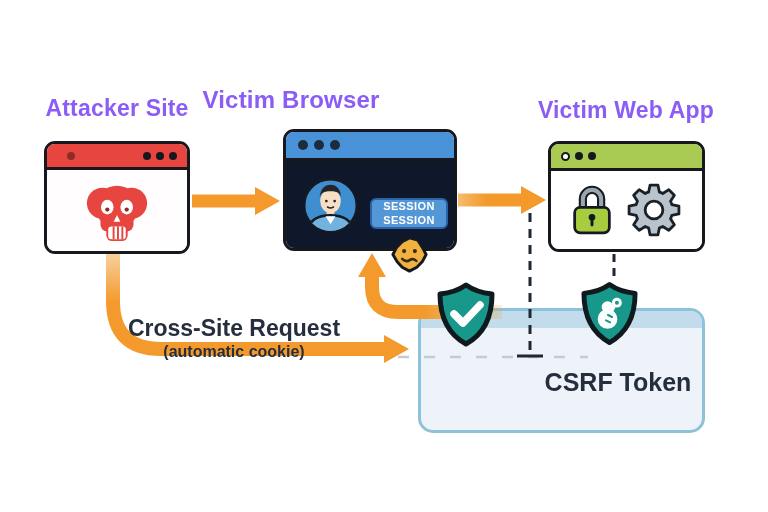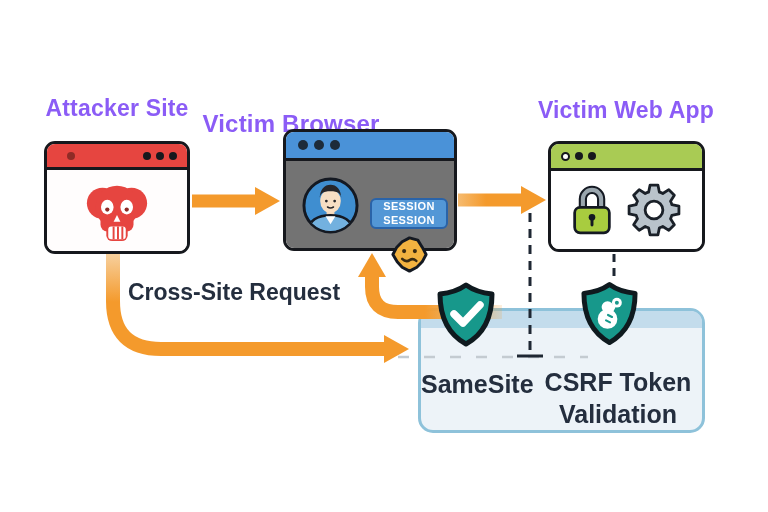--- a/index.html
+++ b/index.html
@@ -1,32 +1,32 @@
 <!DOCTYPE html>
 <html><head>
 <meta charset="utf-8">
 <style>
   html,body{margin:0;padding:0;}
   body{width:768px;height:512px;background:#ffffff;overflow:hidden;position:relative;
        font-family:"Liberation Sans","DejaVu Sans",sans-serif;color:#232d3c;}
-  .abs{position:absolute;}
+  .abs{position:absolute;margin-top:36px;}
   .node-title{position:absolute;font-size:23px;font-weight:700;text-align:center;color:#8b5cf6;letter-spacing:.2px;z-index:4;}
   
   .window{position:absolute;background:#fff;border:3px solid #16181d;border-radius:11px;z-index:4;box-sizing:border-box;}
   .titlebar{position:absolute;left:0;top:0;right:0;border-bottom:3px solid #16181d;border-radius:8px 8px 0 0;display:flex;align-items:center;}
   .dot{border-radius:50%;display:inline-block;flex:0 0 auto;}
   .win-body{position:absolute;left:0;right:0;bottom:0;}
   
   #win-attacker{left:44px;top:141px;width:146px;height:113px;}
   #bar-attacker{height:23px;background:#e64540;}
   #win-attacker .win-body{top:26px;background:#fffdfd;border-radius:0 0 8px 8px;display:flex;align-items:center;justify-content:center;}
   
   #win-victim{left:283px;top:129px;width:174px;height:122px;}
   #bar-victim{height:26px;background:#4a92d8;}
-  #win-victim .win-body{top:29px;background:#737373;border-radius:0 0 8px 8px;}
+  #win-victim .win-body{top:29px;background:#0f172a;border-radius:0 0 8px 8px;}
   
   #win-target{left:548px;top:141px;width:157px;height:111px;}
   #bar-target{height:24px;background:#a9cb54;}
   #win-target .win-body{top:27px;background:#fff;border-radius:0 0 8px 8px;display:flex;align-items:center;justify-content:center;gap:13px;}
   
   .badge{position:absolute;left:84px;top:37px;width:78px;height:31px;background:#5397d6;border:2px solid #2a63a8;
          border-radius:6px;color:#fff;font-weight:700;font-size:11px;line-height:1.2;letter-spacing:.4px;
          display:flex;flex-direction:column;align-items:center;justify-content:center;box-sizing:border-box;}
   
   .panel{position:absolute;left:418px;top:308px;width:287px;height:125px;background:#edf3f8;
@@ -91,21 +91,21 @@
 
   <g>
     <line x1="530" y1="213" x2="530" y2="351" stroke="#1e2733" stroke-width="3" stroke-dasharray="9 7"></line>
     <line x1="517" y1="356" x2="543" y2="356" stroke="#1e2733" stroke-width="3"></line>
   </g>
 
   <line x1="614" y1="254" x2="614" y2="281" stroke="#1e2733" stroke-width="3" stroke-dasharray="8 6"></line>
 </svg>
 
 <div class="node-title" style="left:27px;top:95px;width:180px;">Attacker Site</div>
-<div class="node-title" style="left:201px;top:86px;width:180px;font-size:24px;margin-top:24px;">Victim Browser</div>
+<div class="node-title" style="left:201px;top:86px;width:180px;font-size:24px;">Victim Browser</div>
 <div class="node-title" style="left:536px;top:97px;width:180px;">Victim Web App</div>
 
 <div class="window" id="win-attacker">
   <div class="titlebar" id="bar-attacker">
     <span class="dot" style="width:8px;height:8px;background:#8f2b26;margin-left:20px;"></span>
     <span style="flex:1"></span>
     <span class="dot" style="width:8px;height:8px;background:#16181d;margin-right:5px;"></span>
     <span class="dot" style="width:8px;height:8px;background:#16181d;margin-right:5px;"></span>
     <span class="dot" style="width:8px;height:8px;background:#16181d;margin-right:10px;"></span>
   </div>
@@ -188,28 +188,27 @@
     </svg>
     <svg width="56" height="56" viewBox="0 0 60 60">
       <path d="M49.1 24.2 L56.7 25.8 L56.7 34.2 L49.1 35.8 A20 20 0 0 1 47.7 39.4 L51.8 45.9 L45.9 51.8 L39.4 47.7 A20 20 0 0 1 35.8 49.1 L34.2 56.7 L25.8 56.7 L24.2 49.1 A20 20 0 0 1 20.6 47.7 L14.1 51.8 L8.2 45.9 L12.3 39.4 A20 20 0 0 1 10.9 35.8 L3.3 34.2 L3.3 25.8 L10.9 24.2 A20 20 0 0 1 12.3 20.6 L8.2 14.1 L14.1 8.2 L20.6 12.3 A20 20 0 0 1 24.2 10.9 L25.8 3.3 L34.2 3.3 L35.8 10.9 A20 20 0 0 1 39.4 12.3 L45.9 8.2 L51.8 14.1 L47.7 20.6 A20 20 0 0 1 49.1 24.2 Z" fill="#b9c3cb" stroke="#1a2028" stroke-width="3" stroke-linejoin="round"></path>
       <circle cx="30" cy="30" r="9.5" fill="#ffffff" stroke="#1a2028" stroke-width="3"></circle>
     </svg>
   </div>
 </div>
 
 <div class="abs" id="flow-label">
   <div class="l1">Cross-Site Request</div>
+  <div class="l2">(automatic cookie)</div>
 </div>
 
 <div class="panel">
   <div class="panel-head"></div>
-  <div class="panel-label" id="label-samesite">SameSite</div>
   <div class="panel-label" id="label-csrf">
     <span style="display:block;">CSRF Token</span>
-    <span style="display:block;">Validation</span>
   </div>
 </div>
 
 <svg class="shield" id="shield-samesite" width="62" height="72" viewBox="0 0 62 64">
   <path d="M31 2 C38 7 47 10 57 11 C57 31 51 50 31 61 C11 50 5 31 5 11 C15 10 24 7 31 2 Z" fill="#17988b" stroke="#0f1a1f" stroke-width="5" stroke-linejoin="round"></path>
   <path d="M19 31 L28 40 L45 22" stroke="#ffffff" stroke-width="7.5" fill="none" stroke-linecap="round" stroke-linejoin="round"></path>
 </svg>
 
 <svg class="shield" id="shield-csrf" width="61" height="70" viewBox="0 0 62 64">
   <path d="M31 2 C38 7 47 10 57 11 C57 31 51 50 31 61 C11 50 5 31 5 11 C15 10 24 7 31 2 Z" fill="#17988b" stroke="#0f1a1f" stroke-width="5" stroke-linejoin="round"></path>

